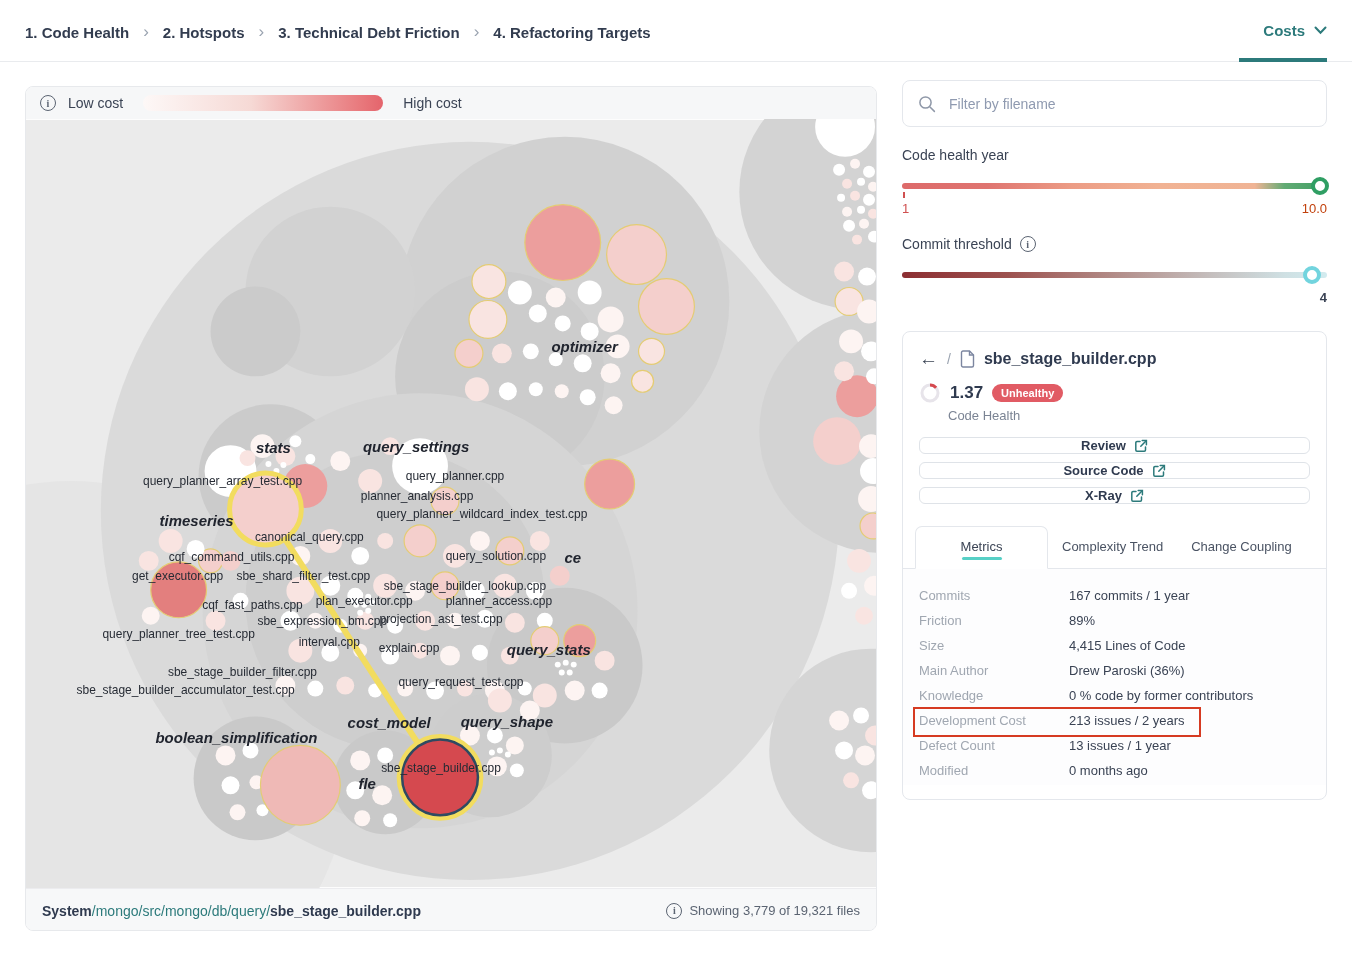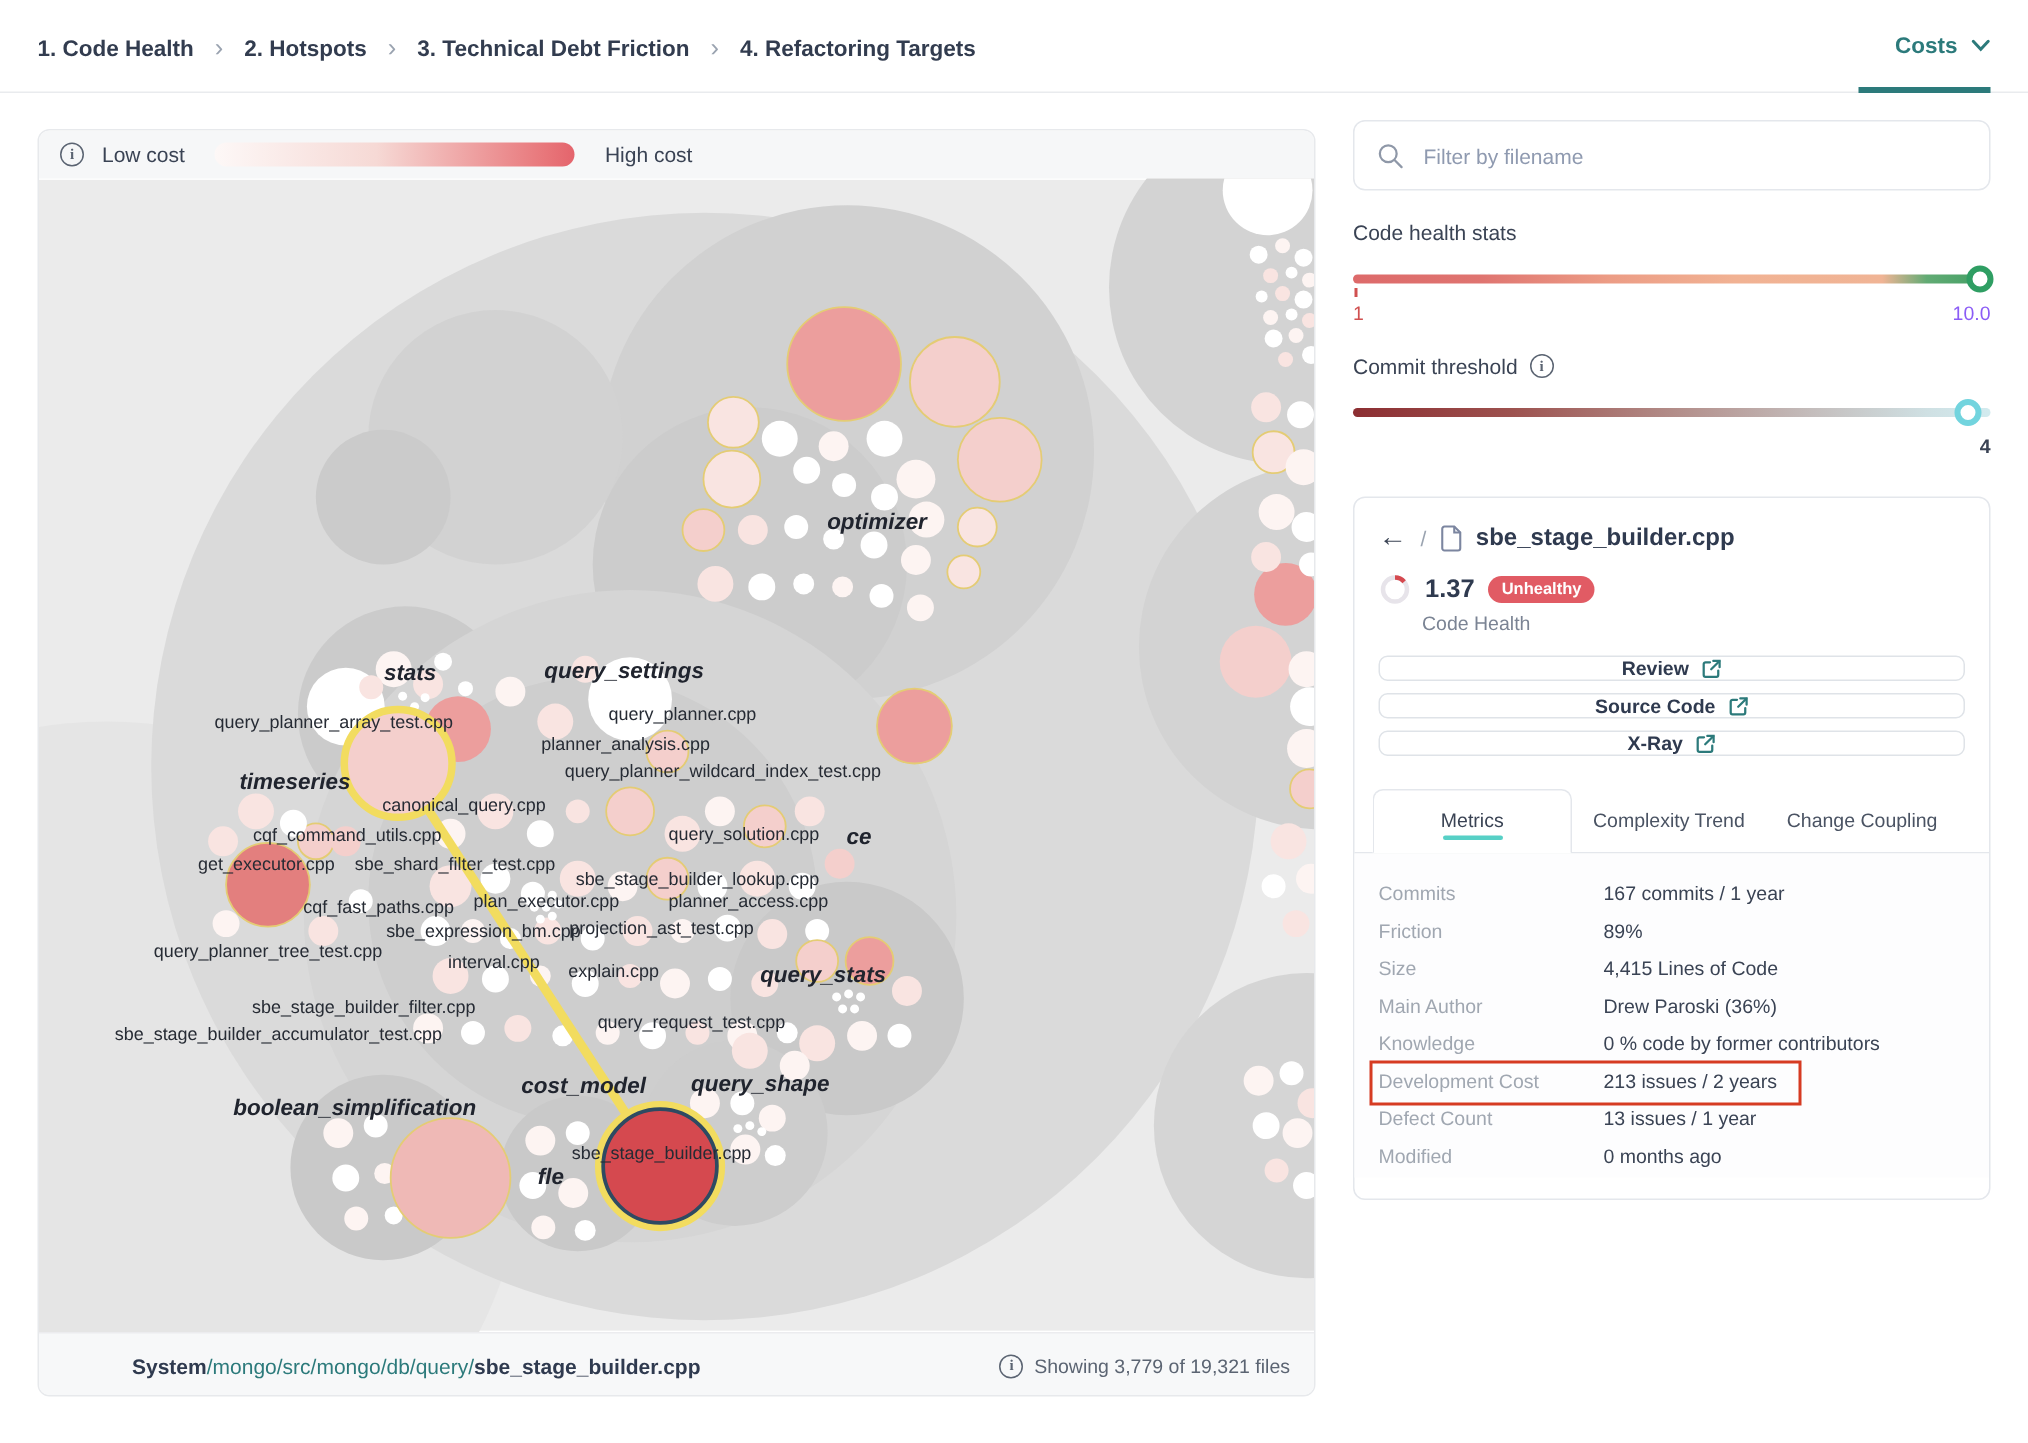--- a/index.html
+++ b/index.html
@@ -22,21 +22,21 @@
     border:1px solid #e7e9ec; border-radius:8px; background:#fff; overflow:hidden;
     display:flex; flex-direction:column; }
   .legend-bar { height:32px; background:#f6f7f8; display:flex; align-items:center; padding:0 14px; gap:12px; flex:0 0 auto; }
   .legend-label { font-size:14px; color:#3a4354; }
   .legend-gradient { width:240px; height:16px; border-radius:8px; margin:0 8px;
     background:linear-gradient(to right,#fdf8f7,#f6d9d5 45%,#e8767a 92%,#e4646c); }
   .chart-area { flex:1 1 auto; position:relative; }
   .chart-area svg { display:block; }
   .path-bar { height:44px; background:#f7f8f9; border-top:1px solid #ececef; flex:0 0 auto;
     display:flex; align-items:center; justify-content:space-between; padding:0 16px; font-size:14px; }
-  .path-prefix { font-weight:700; color:#2f3a4f;margin-left:46px; }
+  .path-prefix { font-weight:700; color:#2f3a4f; }
   .path-mid { color:#2c7a7b; }
   .path-file { font-weight:700; color:#2f3a4f; }
   .showing-wrap { display:flex; align-items:center; gap:7px; color:#5b6472; font-size:13px; }
 
   
   .info-icon { width:16px; height:16px; border:1.4px solid #5b6472; border-radius:50%;
     display:inline-flex; align-items:center; justify-content:center;
     font-size:10px; font-weight:700; color:#5b6472; font-family:"Liberation Serif",serif; flex:0 0 auto; }
 
   
@@ -50,21 +50,21 @@
   .slider-title { font-size:14px; color:#3a4354; display:flex; align-items:center; gap:8px; }
   .slider-track-wrap { position:relative; margin-top:14px; height:18px; }
   .slider-track { position:absolute; top:6px; left:0; right:0; height:6px; border-radius:3px; }
   .track-health { background:linear-gradient(to right,#dd6a6a 0%,#df7470 20%,#ec9c85 40%,#f1b293 60%,#f0b495 83%,#62ab74 90%,#3f9e63 100%); }
   .track-commit { background:linear-gradient(to right,#8c2e32 0%,#9d524f 25%,#b28c88 50%,#c4bdbc 72%,#cfe0e3 90%,#d2ebef 100%); }
   .slider-handle { position:absolute; top:0; width:18px; height:18px; border-radius:50%; background:#fff; }
   .handle-health { right:-2px; border:4px solid #2f9e63; }
   .handle-commit { right:6px; border:4px solid #72d4de; }
   .tick-red { position:absolute; left:1px; top:15px; width:2px; height:6px; background:#d05050; }
   .slider-minmax { display:flex; justify-content:space-between; font-size:13px; margin-top:6px; }
-  .min-red { color:#d05050; } .max-green { color:#8b5cf6; } .val-dark { color:#3a4354; font-weight:600; }
+  .min-red { color:#d05050; } .max-green { color:#c2410c; } .val-dark { color:#3a4354; font-weight:600; }
 
   
   .detail-card { margin-top:26px; border:1px solid #e4e7ec; border-radius:8px; background:#fff; padding-bottom:14px; }
   .detail-head { display:flex; align-items:center; gap:9px; padding:17px 16px 0 16px; }
   .back-arrow { font-size:19px; color:#3a4354; line-height:1; cursor:pointer; }
   .slash { color:#9aa3b0; font-size:14px; }
   .detail-filename { font-size:16px; font-weight:700; color:#2f3a4f; }
   .score-row { display:flex; align-items:center; gap:9px; padding:14px 16px 0 16px; }
   .score-num { font-size:17px; font-weight:700; color:#2f3a4f; }
   .badge { background:#e15b64; color:#fff; font-size:11px; font-weight:700; padding:3px 9px; border-radius:10px; }
@@ -381,21 +381,21 @@
   <div class="input-box">
     <svg width="18" height="18" viewBox="0 0 18 18">
       <circle cx="7.5" cy="7.5" r="5.6" fill="none" stroke="#8f98a8" stroke-width="1.5"></circle>
       <line x1="12" y1="12" x2="16.4" y2="16.4" stroke="#8f98a8" stroke-width="1.5" stroke-linecap="round"></line>
     </svg>
     <span class="placeholder">Filter by filename</span>
   </div>
 
 
   <div class="slider-section">
-    <div class="slider-title">Code health stats</div>
+    <div class="slider-title">Code health year</div>
     <div class="slider-track-wrap">
       <div class="slider-track track-health"></div>
       <div class="tick-red"></div>
       <div class="slider-handle handle-health"></div>
     </div>
     <div class="slider-minmax">
       <span class="min-red">1</span>
       <span class="max-green">10.0</span>
     </div>
   </div>

